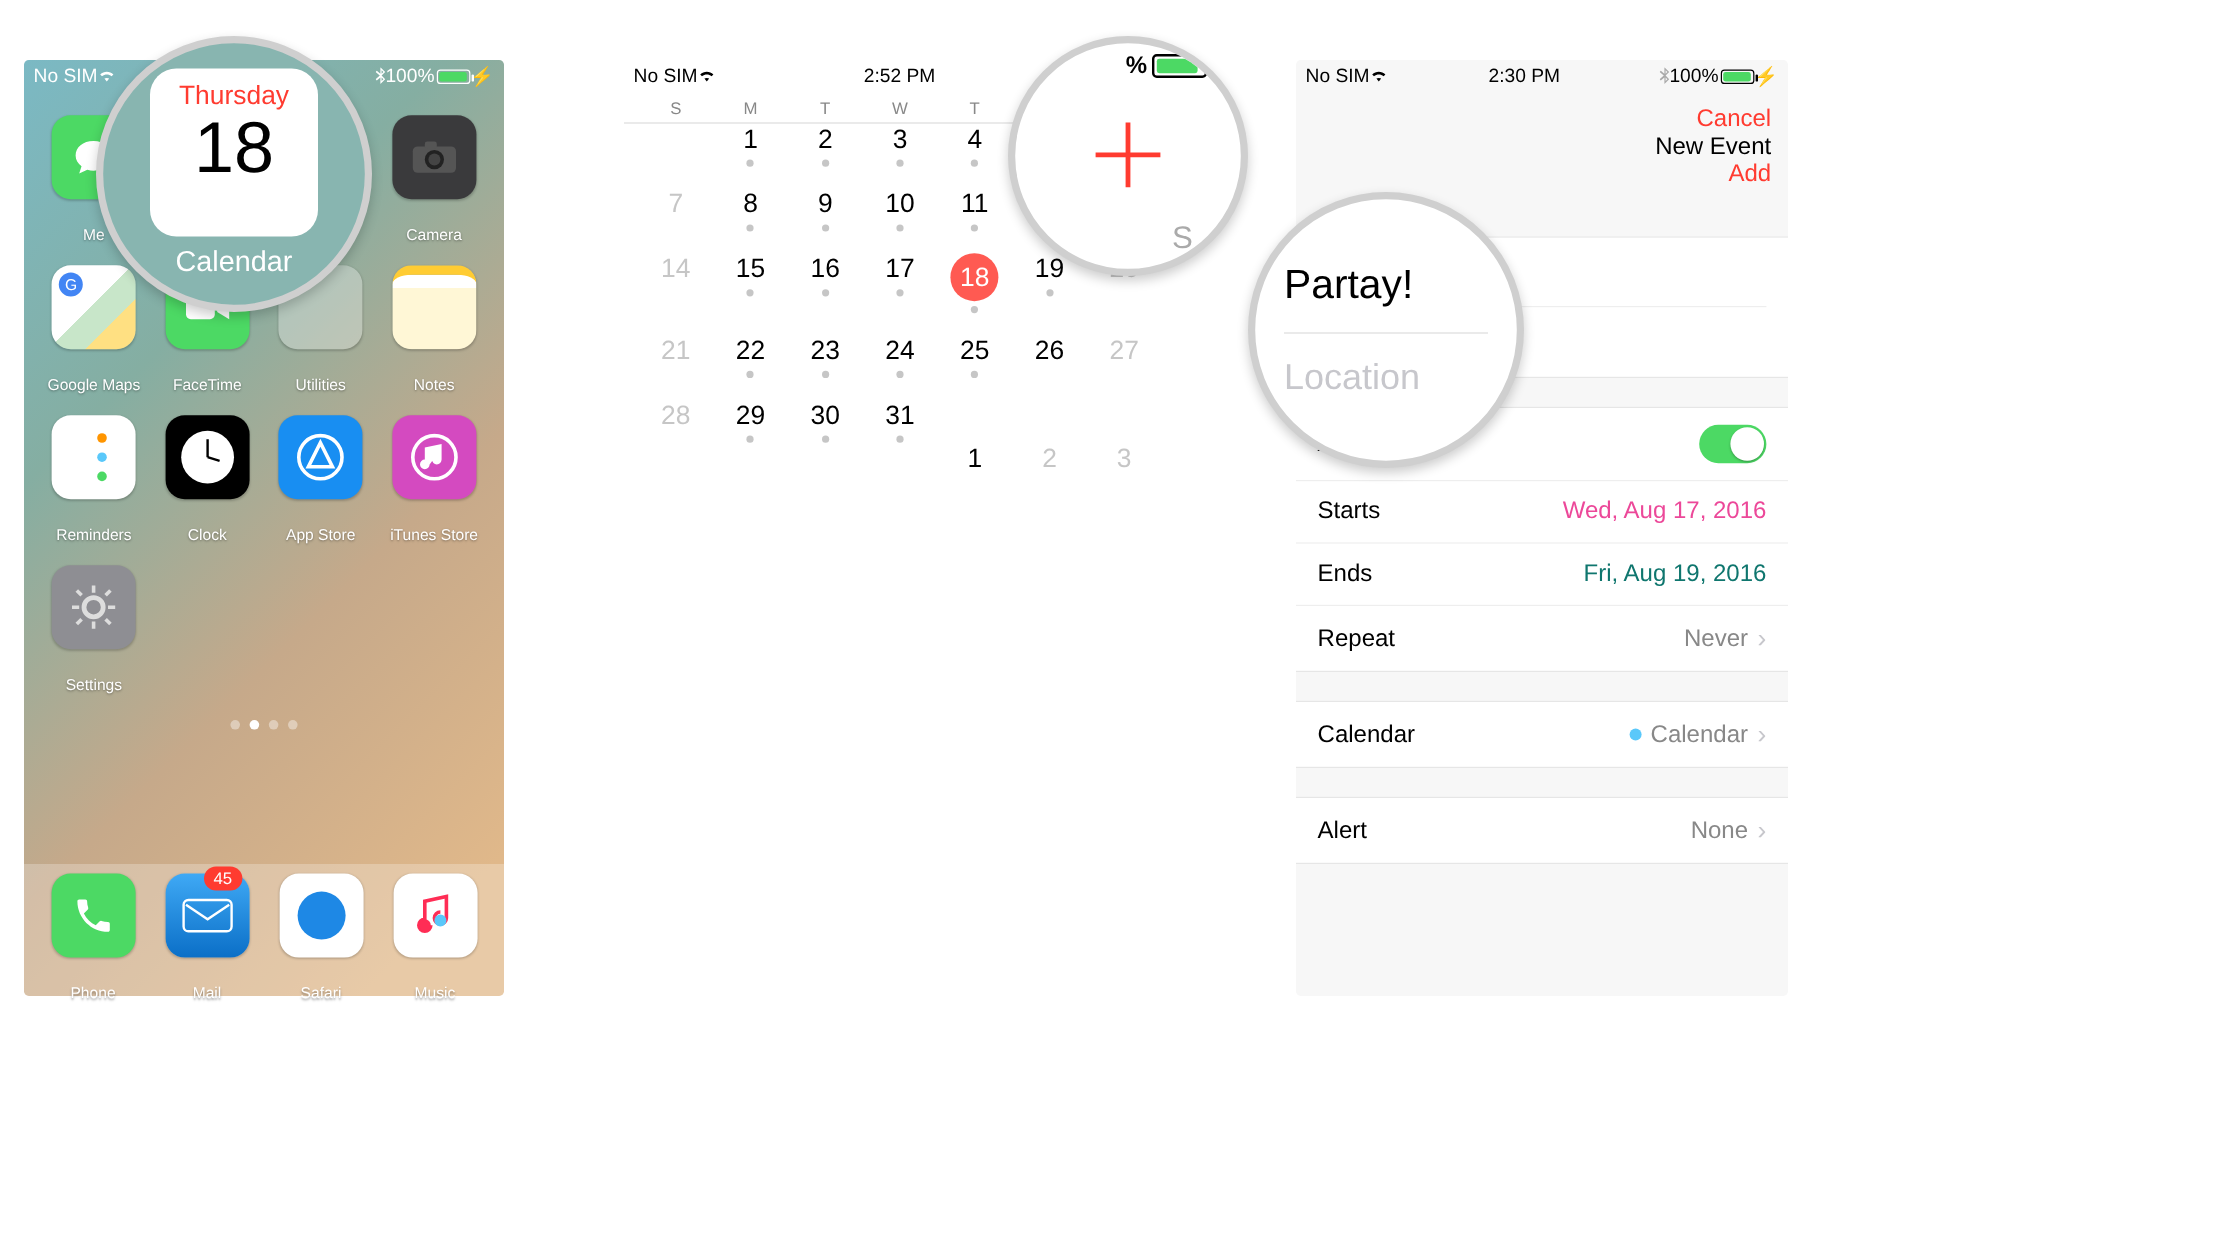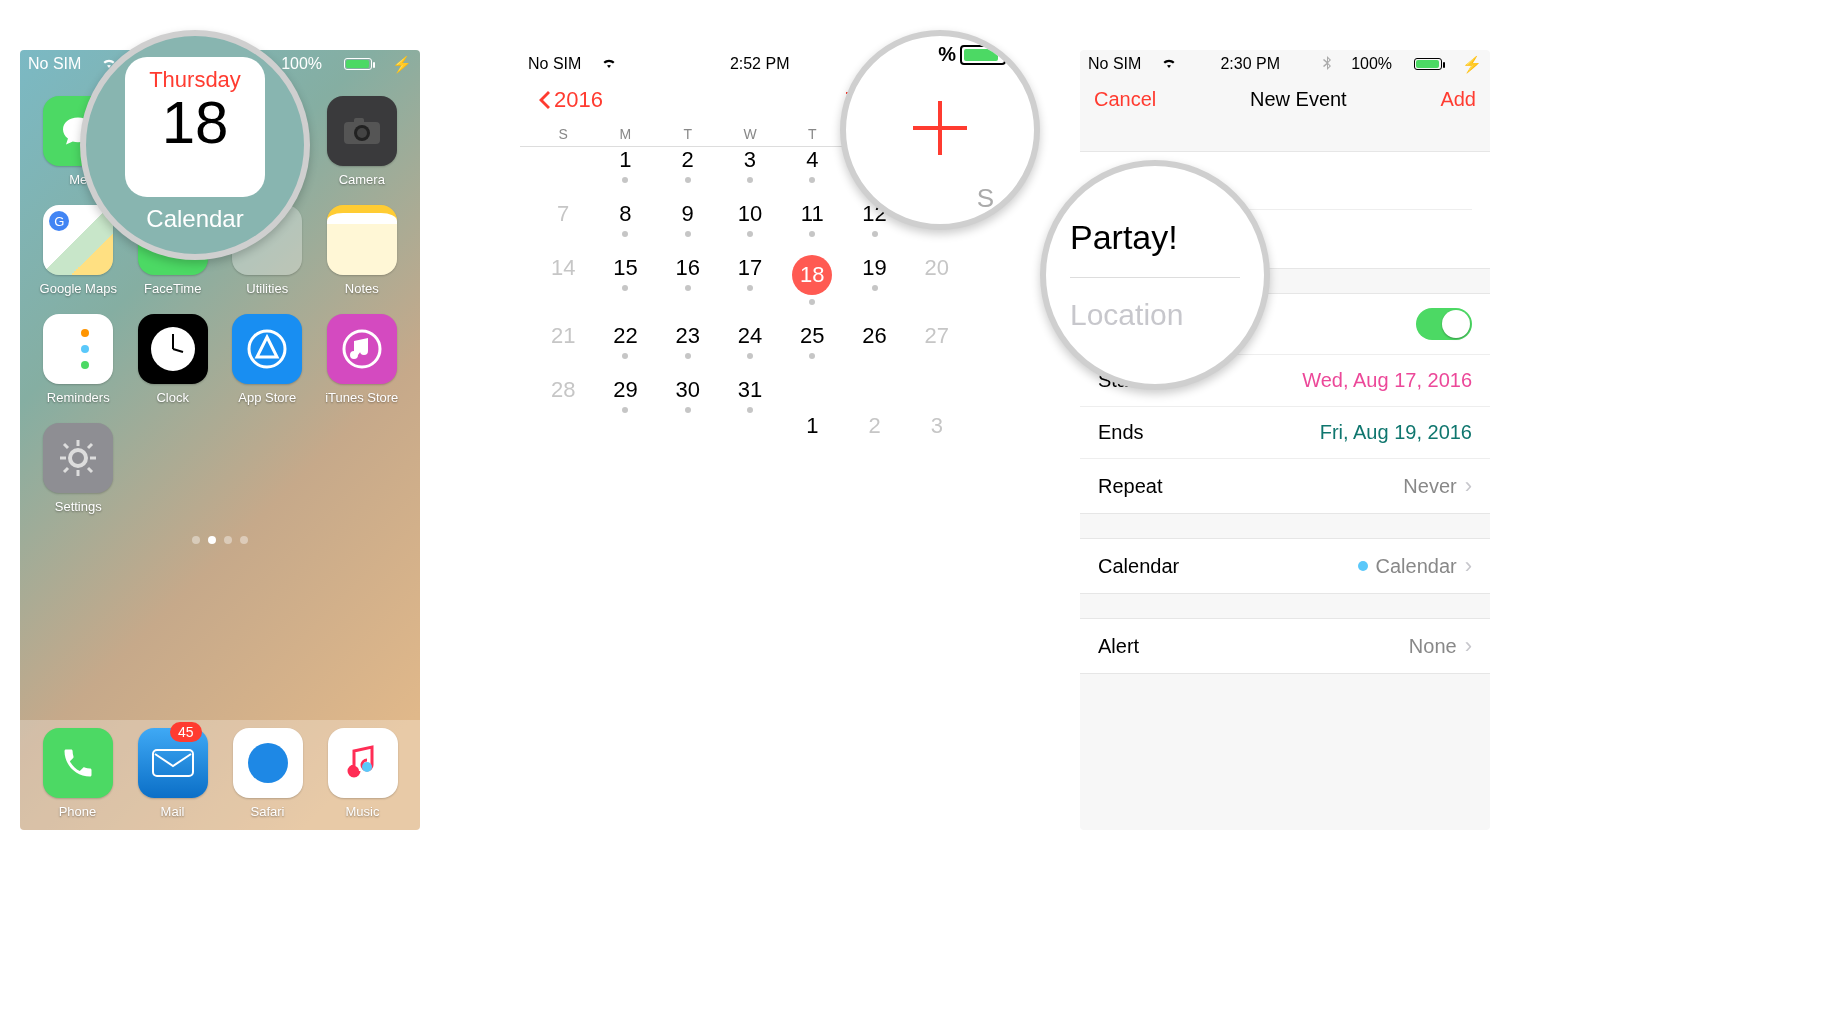--- a/index.html
+++ b/index.html
@@ -17,34 +17,34 @@
   
   .panel1 {
     width: 400px; height: 780px;
     background: linear-gradient(135deg, #7bb9c4 0%, #85aea2 30%, #c6a98a 60%, #e0b88a 90%);
     color: #fff; font-size: 16px;
   }
   .status-bar {
     display: flex; justify-content: space-between; align-items: center;
     height: 28px; padding: 4px 8px; font-size: 16px;
   }
-  .status-left, .status-right { display: flex; align-items: center; gap: 20px; }
+  .status-left, .status-right { display: flex; align-items: center; gap: 0; }
   .wifi-icon, .bt-icon { font-size: 14px; }
   .battery-pill {
     display:inline-block;width:28px;height:12px;border:1.5px solid currentColor;border-radius:3px;position:relative;margin-left:2px;
   }
   .battery-pill::after{content:"";position:absolute;right:-4px;top:3px;width:2px;height:6px;background:currentColor;border-radius:1px;}
   .battery-fill{position:absolute;left:1px;top:1px;bottom:1px;background:#4cd964;border-radius:2px;}
   .home-grid {
     display: grid;
     grid-template-columns: repeat(4, 1fr);
     gap: 18px 14px;
     padding: 18px 18px 8px 18px;
   }
-  .app-icon { display:flex;flex-direction:column;align-items:center;gap:6px;position:relative;}
+  .app-icon { display:flex;flex-direction:column;align-items:center;gap:22px;position:relative;}
   .app-icon .tile {
     width: 70px; height: 70px; border-radius: 16px;
     display:flex;align-items:center;justify-content:center;font-size:30px;color:#fff;
     box-shadow: 0 1px 2px rgba(0,0,0,0.2);
   }
   .app-icon .label { color:#fff; font-size:13px; text-shadow:0 1px 2px rgba(0,0,0,0.4);}
   .badge{position:absolute;top:-6px;right:6px;background:#ff3b30;color:#fff;font-size:14px;font-weight:500;border-radius:14px;padding:2px 8px;}
   .dots{display:flex;justify-content:center;gap:8px;margin-top:14px;}
   .dots span{width:8px;height:8px;border-radius:50%;background:rgba(255,255,255,0.4);}
   .dots span.active{background:#fff;}
@@ -86,21 +86,21 @@
   .mag2 .mini-status .bat{width:46px;height:20px;border:2px solid #000;border-radius:4px;position:relative;}
   .mag2 .mini-status .bat::after{content:"";position:absolute;right:-6px;top:5px;width:3px;height:10px;background:#000;border-radius:1px;}
   .mag2 .mini-status .bat .f{position:absolute;left:2px;top:2px;bottom:2px;width:80%;background:#4cd964;border-radius:2px;}
   .mag2 .plus{flex:1;display:flex;align-items:center;justify-content:center;}
   .mag2 .plus svg{width:70px;height:70px;}
   .mag2 .foot{width:100%;text-align:right;padding:0 40px 10px 0;color:#aaa;font-size:26px;}
 
   
   .panel3{width:410px;height:780px;background:#f7f7f7;color:#000;}
   .panel3 .status-bar{color:#000;}
-  .navbar3{display:flex;justify-content:space-between;align-items:flex-end;padding:10px 14px;font-size:20px;}
+  .navbar3{display:flex;justify-content:space-between;align-items:flex-end;padding:10px 14px;font-size:20px;flex-direction:column;}
   .navbar3 .l,.navbar3 .r{color:#ff3b30;}
   .navbar3 .c{font-weight:400;}
   .section{background:#fff;border-top:1px solid #e6e6e6;border-bottom:1px solid #e6e6e6;margin-top:24px;}
   .row{display:flex;justify-content:space-between;align-items:center;padding:14px 18px;font-size:20px;border-bottom:1px solid #eee;}
   .row:last-child{border-bottom:none;}
   .row .k{color:#000;}
   .row .v{color:#888;display:flex;align-items:center;gap:8px;}
   .chev{color:#c7c7cc;font-size:22px;}
   .first-section{margin-top:30px;padding:10px 18px;}
   .first-section .title-input{font-size:26px;padding:8px 0;border-bottom:1px solid #eee;}
@@ -326,39 +326,20 @@
     <div class="status-left">
       <span>No SIM</span>
       <span class="wifi-icon"><svg width="16" height="12" viewBox="0 0 16 12">
             <path fill="currentColor" d="M8 11L10 8.5C9 7.8 7 7.8 6 8.5zM4 6.5C6.5 4.5 9.5 4.5 12 6.5L13.5 5C10.5 2 5.5 2 2.5 5z"></path>
           </svg></span>
     </div>
     <span>2:52 PM</span>
     <div class="status-right" style="width:70px;"></div>
   </div>
 
-  <div class="navbar">
-    <div class="back">
-      <svg width="14" height="22" viewBox="0 0 14 22">
-          <path fill="#ff3b30" d="M12 2L3 11l9 9 2-2-7-7 7-7z"></path>
-        </svg>
-      <span>2016</span>
-    </div>
-    <div class="right">
-      <span class="list-icon"></span>
-      <span><svg width="22" height="22" viewBox="0 0 22 22">
-            <circle cx="9" cy="9" r="7" fill="none" stroke="#ff3b30" stroke-width="2"></circle>
-            <line x1="14" y1="14" x2="20" y2="20" stroke="#ff3b30" stroke-width="2"></line>
-          </svg></span>
-      <span><svg width="22" height="22" viewBox="0 0 22 22">
-            <line x1="11" y1="2" x2="11" y2="20" stroke="#ff3b30" stroke-width="2"></line>
-            <line x1="2" y1="11" x2="20" y2="11" stroke="#ff3b30" stroke-width="2"></line>
-          </svg></span>
-    </div>
-  </div>
 
   <div class="weekday-row">
     <span>S</span>
       <span>M</span>
       <span>T</span>
       <span>W</span>
       <span>T</span>
       <span>F</span>
       <span>S</span>
   </div>

